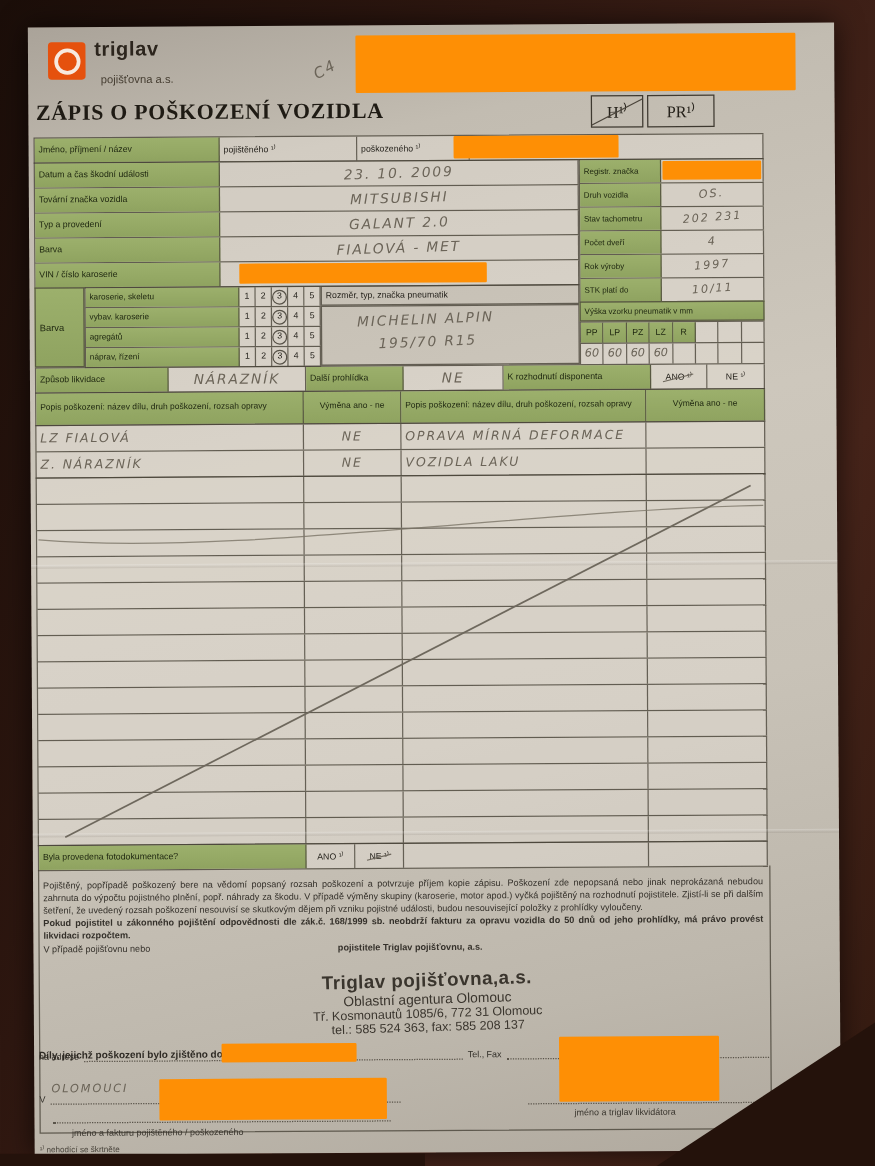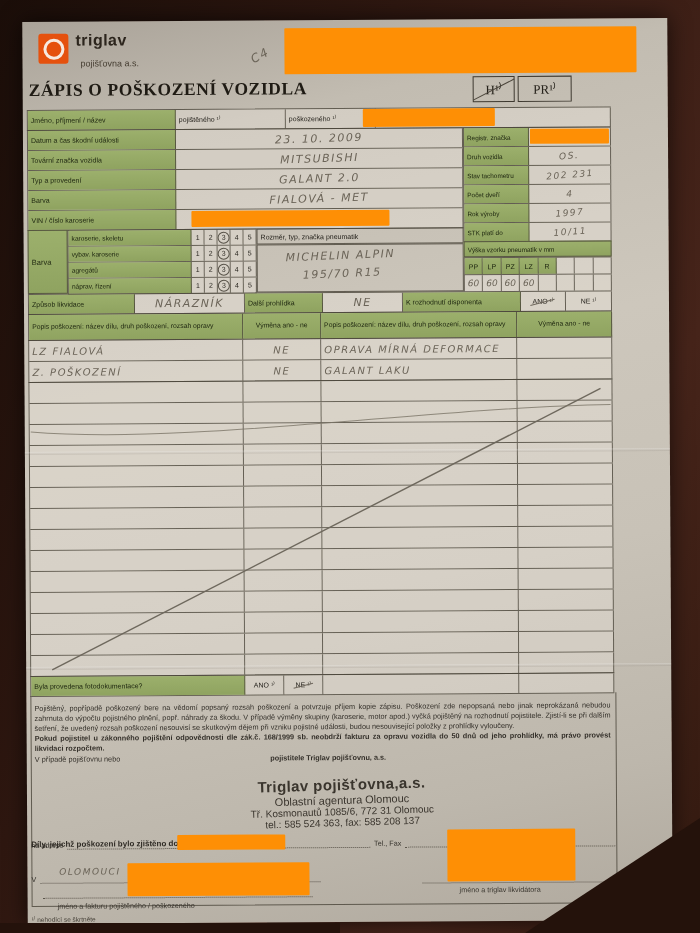--- a/index.html
+++ b/index.html
@@ -361,27 +361,27 @@
         <div class="tcell c3">
           <span class="hw hw-big">OPRAVA MÍRNÁ DEFORMACE</span>
         </div>
         <div class="tcell c4 center">
           <span class="hw hw-big"></span>
         </div>
       </div>
 
       <div class="drow">
         <div class="tcell c1">
-          <span class="hw hw-big">Z. POŠKOZENÍ</span>
+          <span class="hw hw-big">Z. NÁRAZNÍK</span>
         </div>
         <div class="tcell c2 center">
           <span class="hw hw-big">NE</span>
         </div>
         <div class="tcell c3">
-          <span class="hw hw-big">GALANT LAKU</span>
+          <span class="hw hw-big">VOZIDLA LAKU</span>
         </div>
         <div class="tcell c4 center">
           <span class="hw hw-big"></span>
         </div>
       </div>
 
   </div>
 
   <div class="cont" id="empty-rows" style="left:4px;top:360px;width:584px;">
       <div class="drow">
@@ -513,21 +513,21 @@
     <span class="flabel">Tel., Fax</span>
     <span class="dotted" style="width:210px;margin-left:4px;"></span>
   </div>
 
   <div class="bold-note">Díly, jejichž poškození bylo zjištěno dodatečně, uschovejte!</div>
   <div class="redact" style="left:150px;top:814px;width:108px;height:15px;"></div>
 
   <div class="abs" style="left:4px;top:832px;width:330px;display:flex;align-items:flex-end;">
     <span class="flabel">V</span>
     <span class="dotted" style="width:95px;margin:0 4px;position:relative;">
-      <span class="hw hw-sm" style="position:absolute;left:19px;top:-7px;">OLOMOUCI</span>
+      <span class="hw hw-sm" style="position:absolute;left:1px;top:-7px;">OLOMOUCI</span>
     </span>
     <span class="flabel">dne</span>
     <span class="dotted" style="width:165px;margin-left:4px;"></span>
   </div>
 
   <div class="redact" style="left:100px;top:842px;width:182px;height:33px;"></div>
   <div class="abs dotted" style="left:15px;top:868px;width:270px;"></div>
   <div class="sig-label" style="left:30px;top:880px;">jméno a fakturu pojištěného / poškozeného</div>
 
   <div class="redact" style="left:420px;top:810px;width:128px;height:52px;"></div>

